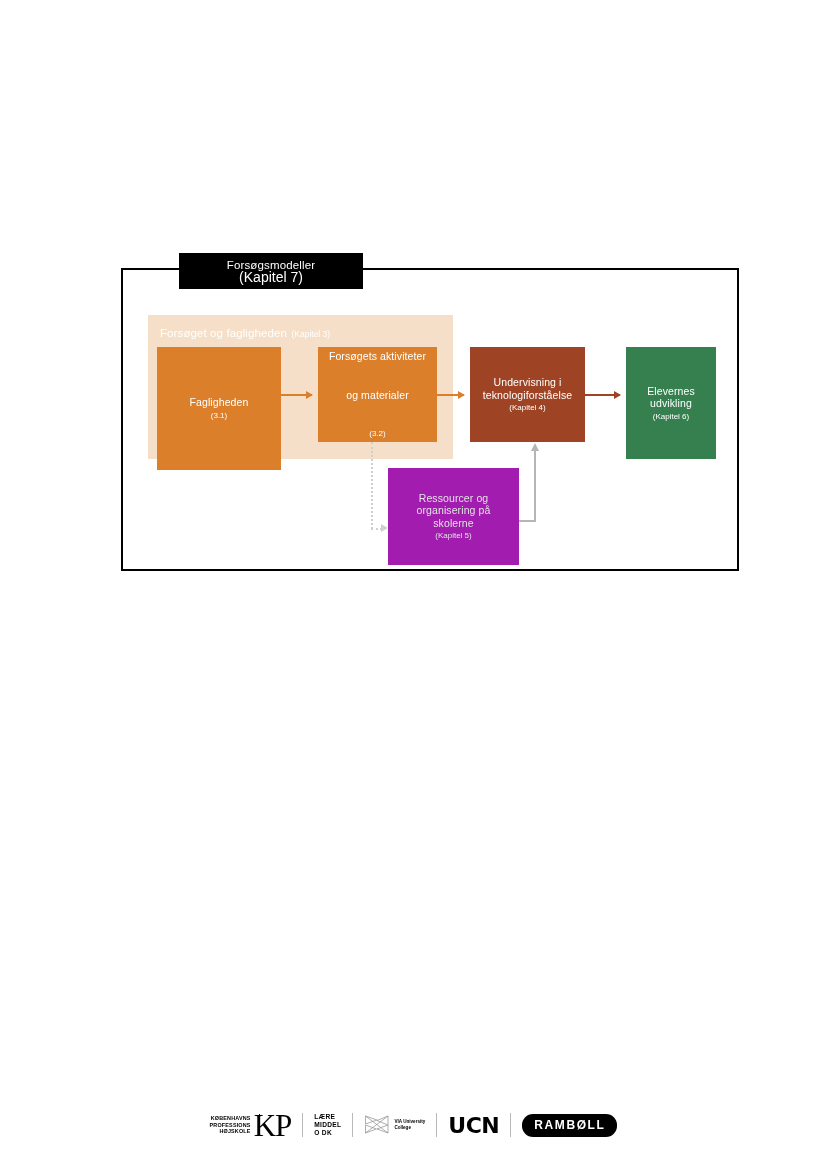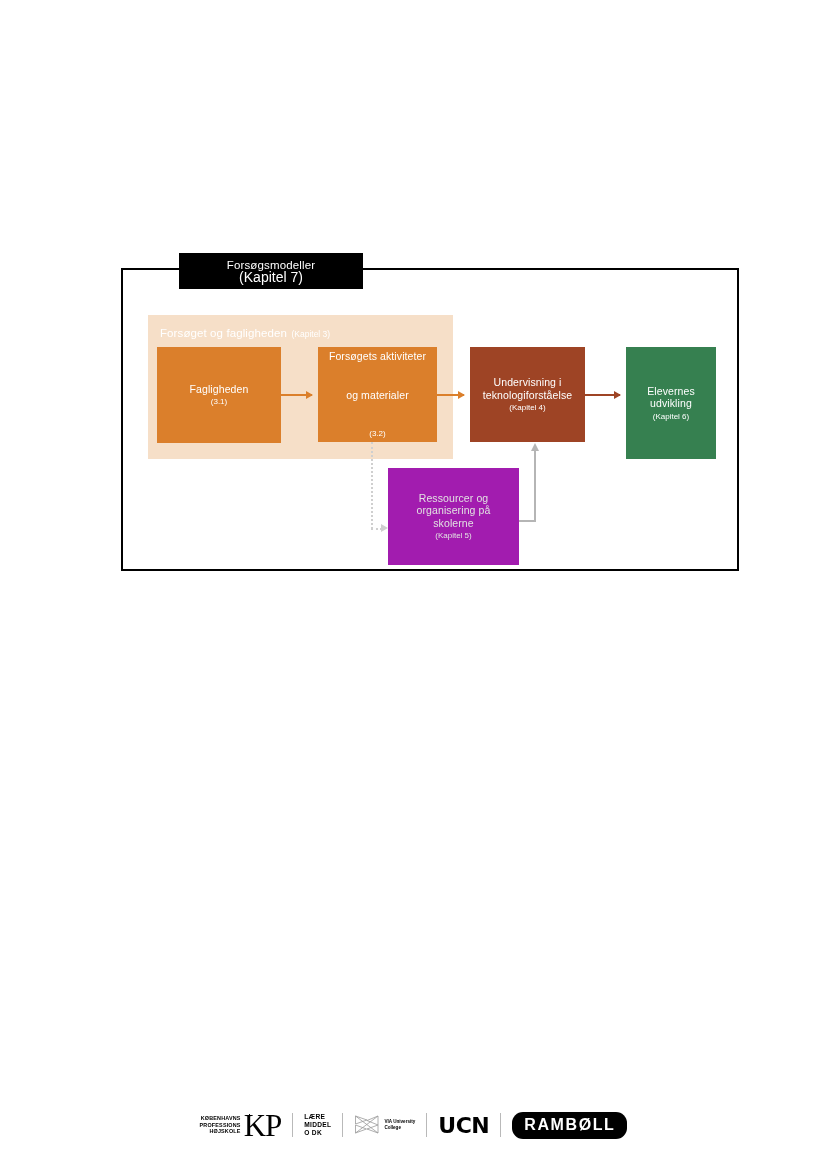--- a/index.html
+++ b/index.html
@@ -95,21 +95,21 @@
     line-height: 12.5px;
     letter-spacing: 0.1px;
   }
   .node .n-sub {
     font-size: 8px;
     line-height: 11px;
     margin-top: 1px;
   }
 
   #node-fagligheden {
-    left: 157px; top: 347px; width: 124px; height: 96px;
+    left: 157px; top: 347px; width: 124px; height: 123px;
     background: #db7f2b;
   }
   #node-aktiviteter {
     left: 318px; top: 347px; width: 119px; height: 95px;
     background: #db7f2b;
     gap: 26px;
   }
   #node-undervisning {
     left: 470px; top: 347px; width: 115px; height: 95px;
     background: #9e4425;
@@ -287,21 +287,21 @@
     letter-spacing: -0.5px;
     font-family: "DejaVu Sans", sans-serif;
   }
 
   
   #logo-ramboll {
     background: #000000;
     color: #ffffff;
     border-radius: 11px;
     padding: 4px 12px 5px 12px;
-    font-size: 16px;
+    font-size: 12px;
     font-weight: bold;
     letter-spacing: 1.6px;
   }
 </style>
 </head>
 <body>
 
 <div id="model-frame"></div>
 
 <div id="title-banner">

